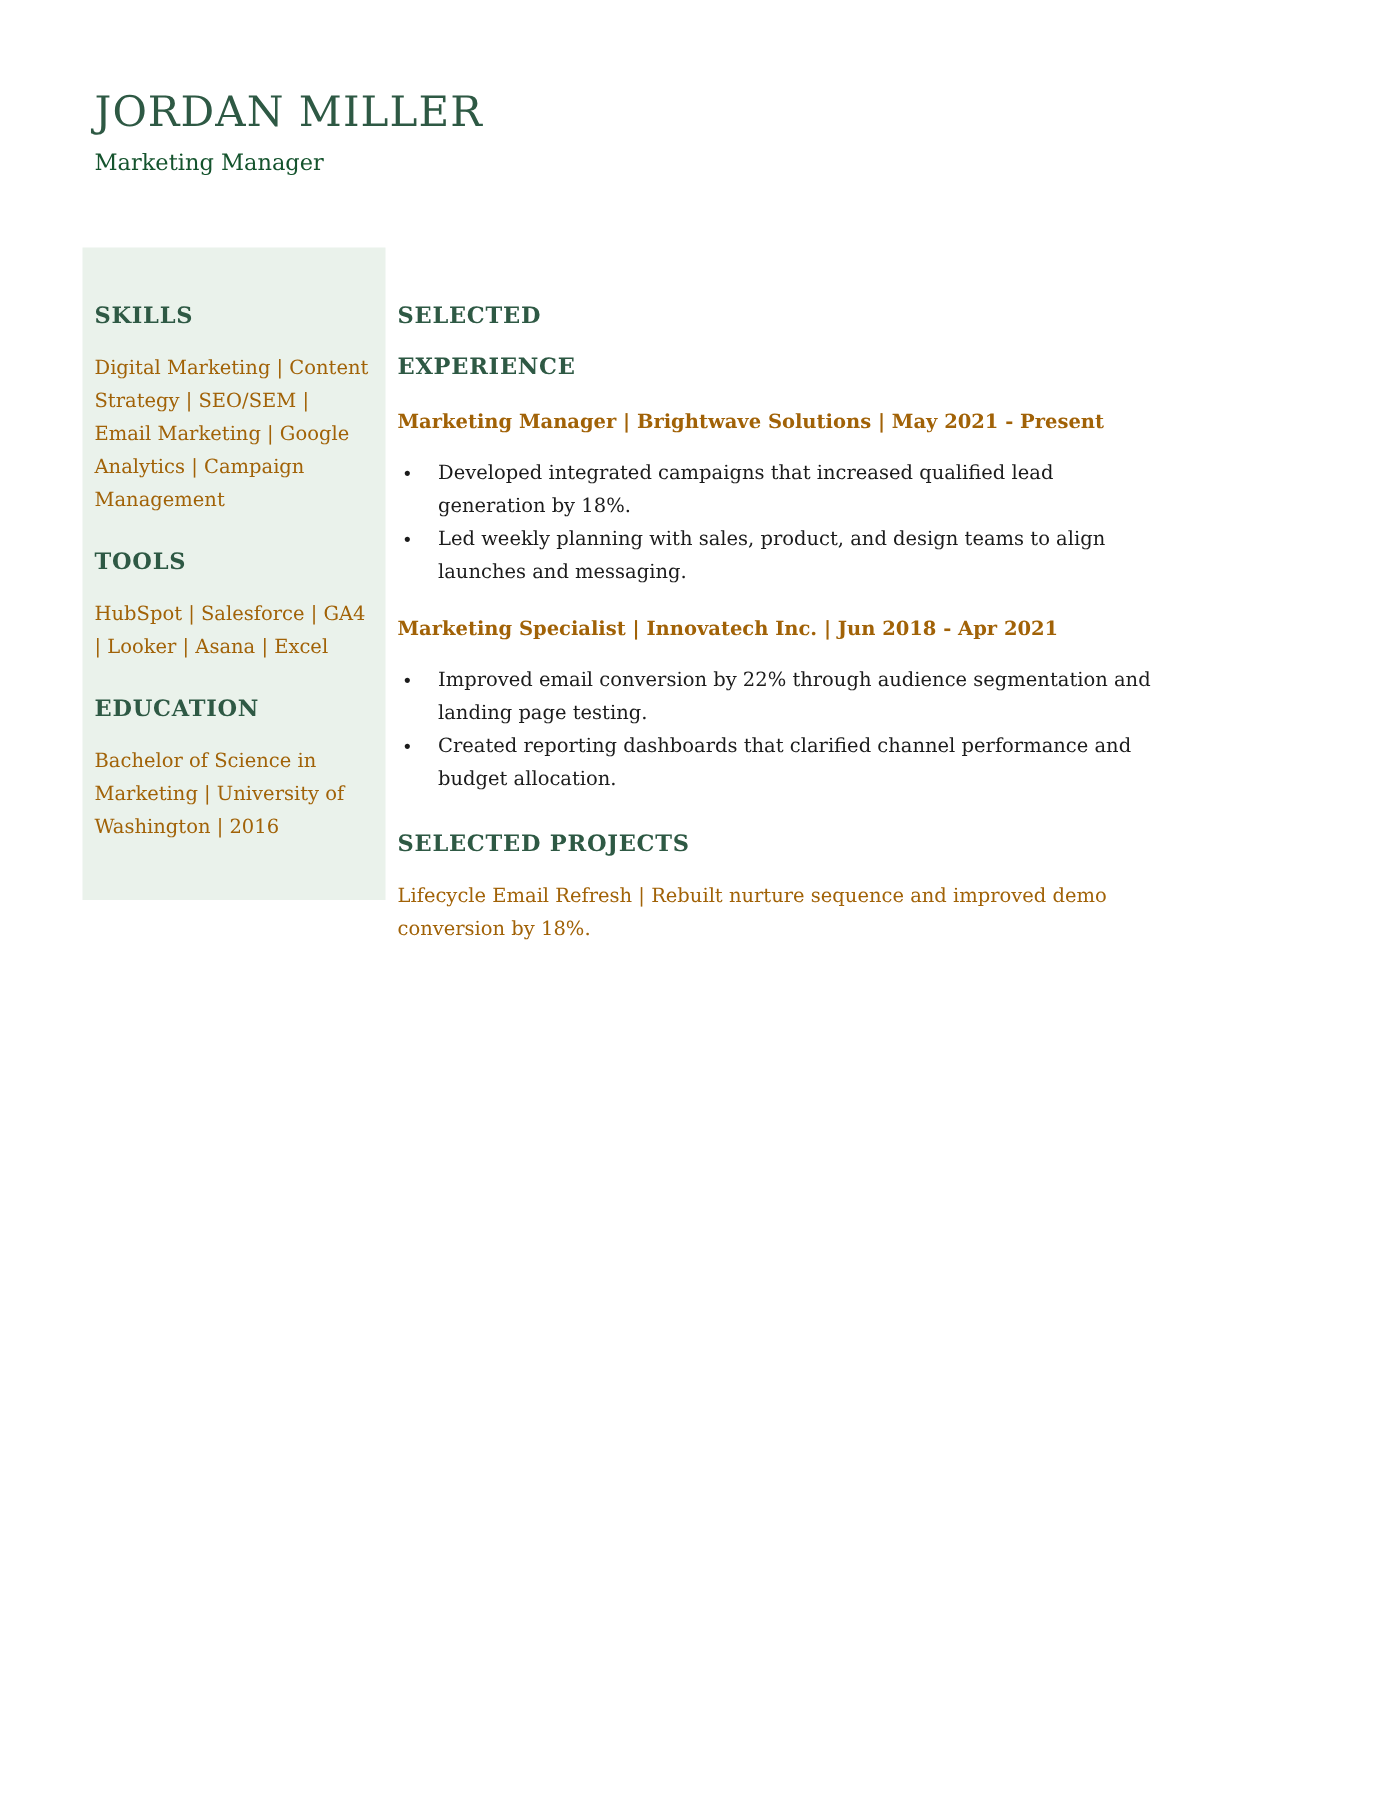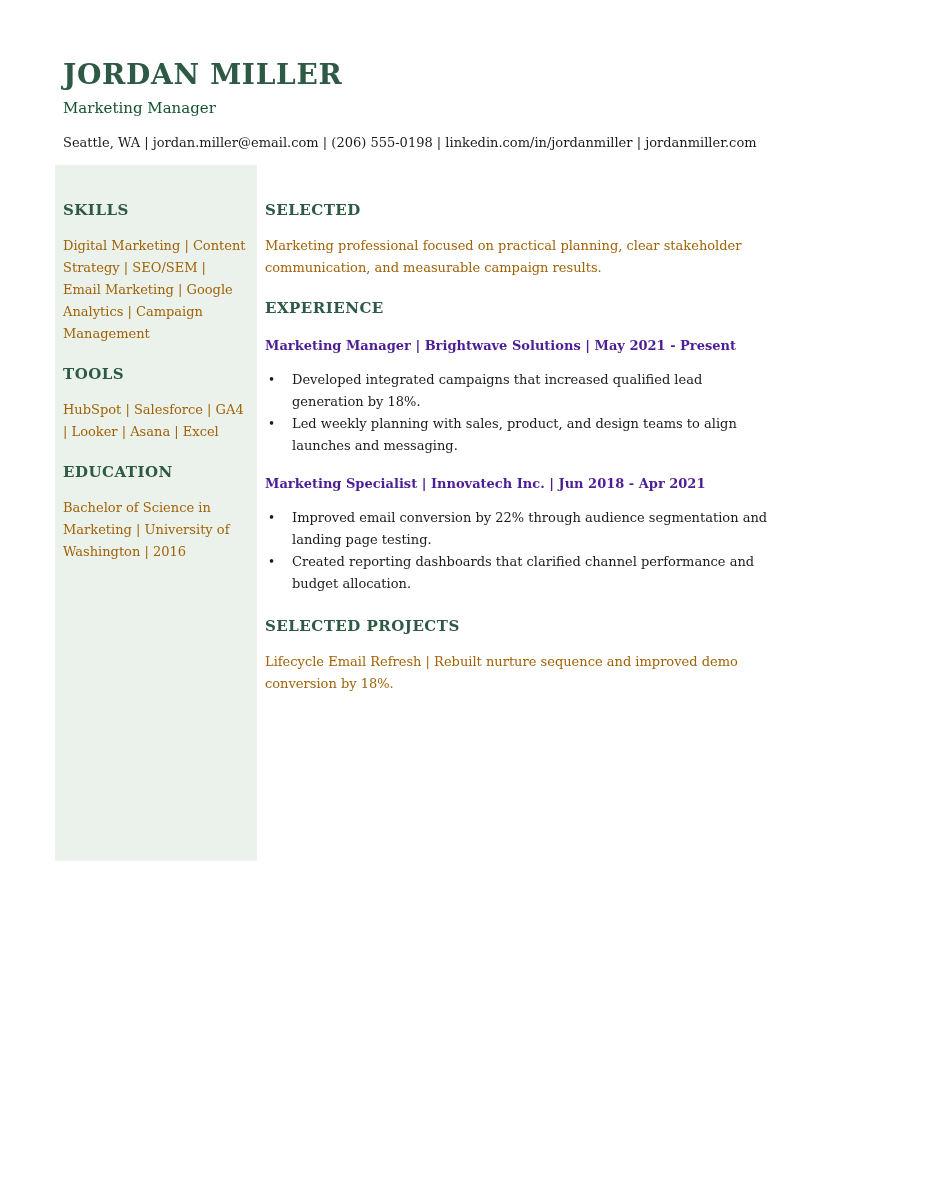--- a/index.html
+++ b/index.html
@@ -7,33 +7,33 @@
     width:927px;height:1200px;
     background:#ffffff;
     position:relative;
     font-family:"DejaVu Serif", serif;
     color:#1b1b1b;
     overflow:hidden;
   }
   
   .header{position:absolute;left:63px;top:58px;width:800px;}
   .name{
-    font-size:28px;font-weight:bold;color:#2e5944;
+    font-size:28px;font-weight:normal;color:#2e5944;
     letter-spacing:0.7px;line-height:34px;margin:0;
   }
   .subtitle{
     font-size:15px;color:#14532d;line-height:20px;margin:6px 0 0 0;
   }
   .contact{
     font-size:13px;color:#1b1b1b;line-height:20px;margin:15px 0 0 0;
   }
   
   .sidebar{
     position:absolute;left:55px;top:165px;
-    width:202px;height:696px;
+    width:202px;height:435px;
     background:#eaf2eb;
     box-sizing:border-box;
     padding:36px 10px 0 8px;
   }
   .main{
     position:absolute;left:265px;top:165px;
     width:508px;
     box-sizing:border-box;
     padding-top:36px;
   }
@@ -43,39 +43,38 @@
     letter-spacing:0.5px;line-height:18px;
     margin:0 0 16px 0;
   }
   .sec-heading.h-exp{margin-bottom:20px;}
   .body-text{
     font-size:13px;line-height:22px;margin:0 0 20px 0;color:#a16207;
   }
   .sidebar .body-text{width:183px;}
   .job-title{
     font-size:13px;font-weight:bold;line-height:18px;
-    margin:0 0 14px 0;color:#4c1d95;
+    margin:0 0 14px 0;color:#a16207;
   }
   .bullet-list{margin:0 0 18px 0;padding:0;list-style:none;}
   .bullet-list.last{margin-bottom:22px;}
   .bullet-item{display:flex;font-size:13px;line-height:22px;color:#1b1b1b;}
   .bullet-item .dot{
     flex:0 0 27px;box-sizing:border-box;padding-left:3px;
     font-size:12px;
   }
   .bullet-item .btext{flex:1;}
   .projects-body{margin-bottom:0;}
 </style>
 </head>
 <body>
 
 <header class="header">
   <h1 class="name">JORDAN MILLER</h1>
   <div class="subtitle">Marketing Manager</div>
-  <div class="contact">Seattle, WA | jordan.miller@email.com | (206) 555-0198 | linkedin.com/in/jordanmiller | jordanmiller.com</div>
 </header>
 
 <aside class="sidebar">
   <section>
     <h2 class="sec-heading">SKILLS</h2>
     <p class="body-text">Digital Marketing | Content Strategy | SEO/SEM | Email Marketing | Google Analytics | Campaign Management</p>
   </section>
   <section>
     <h2 class="sec-heading">TOOLS</h2>
     <p class="body-text">HubSpot | Salesforce | GA4 | Looker | Asana | Excel</p>
@@ -83,21 +82,20 @@
   <section>
     <h2 class="sec-heading">EDUCATION</h2>
     <p class="body-text">Bachelor of Science in Marketing | University of Washington | 2016</p>
   </section>
 </aside>
 
 <main class="main">
 
   <section>
     <h2 class="sec-heading">SELECTED</h2>
-    <p class="body-text">Marketing professional focused on practical planning, clear stakeholder communication, and measurable campaign results.</p>
   </section>
 
   <section>
     <h2 class="sec-heading h-exp">EXPERIENCE</h2>
 
     <div>
       <h3 class="job-title">Marketing Manager | Brightwave Solutions | May 2021 - Present</h3>
       <ul class="bullet-list">
         <li class="bullet-item">
           <span class="dot">•</span>

